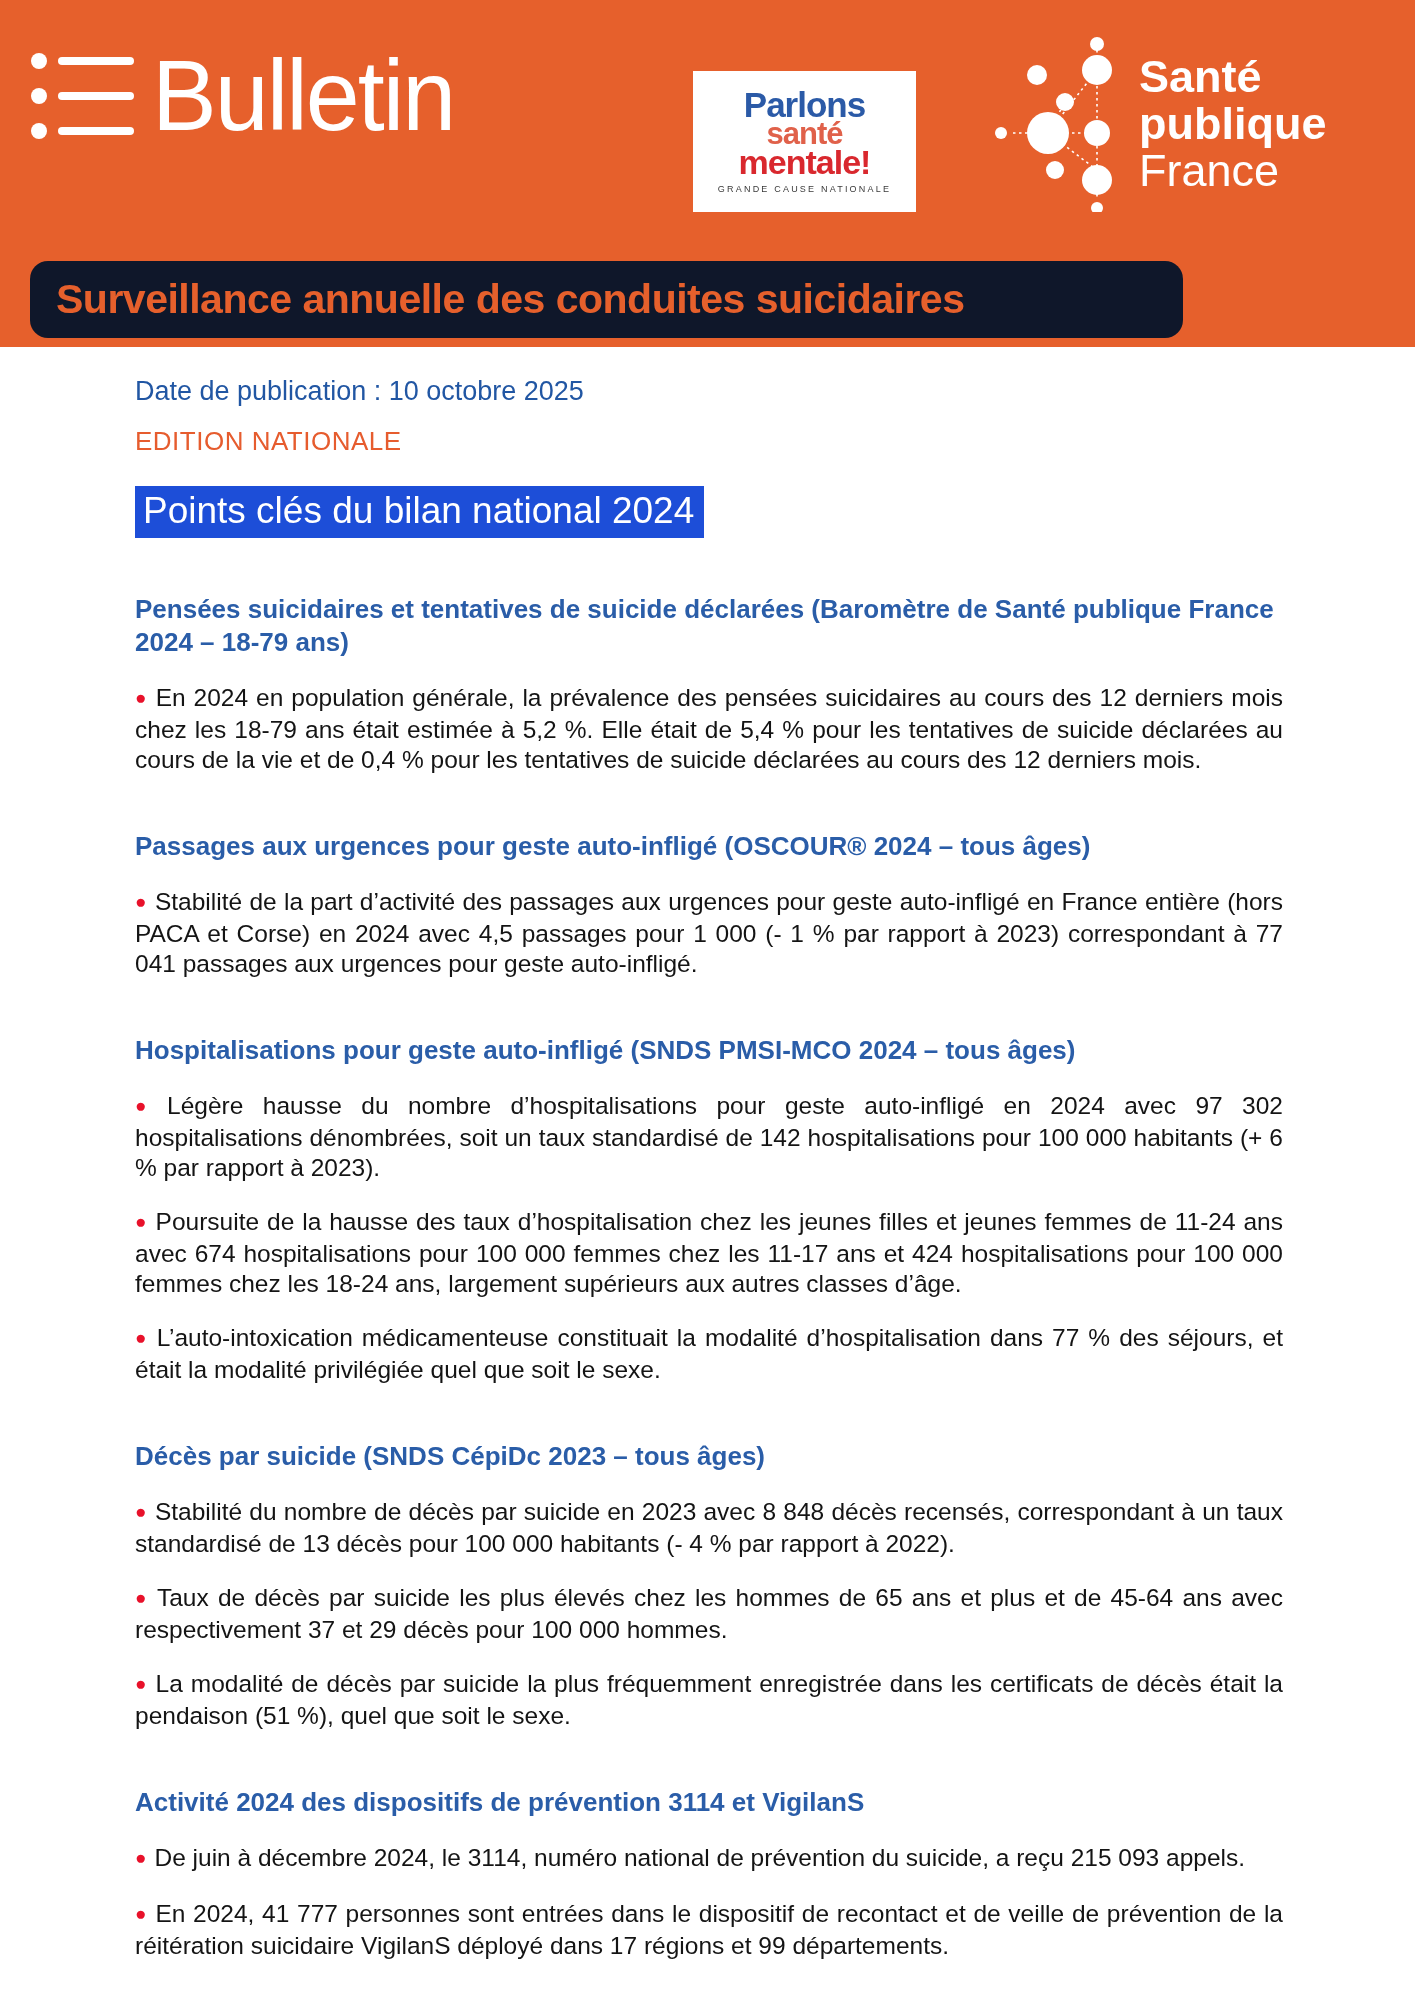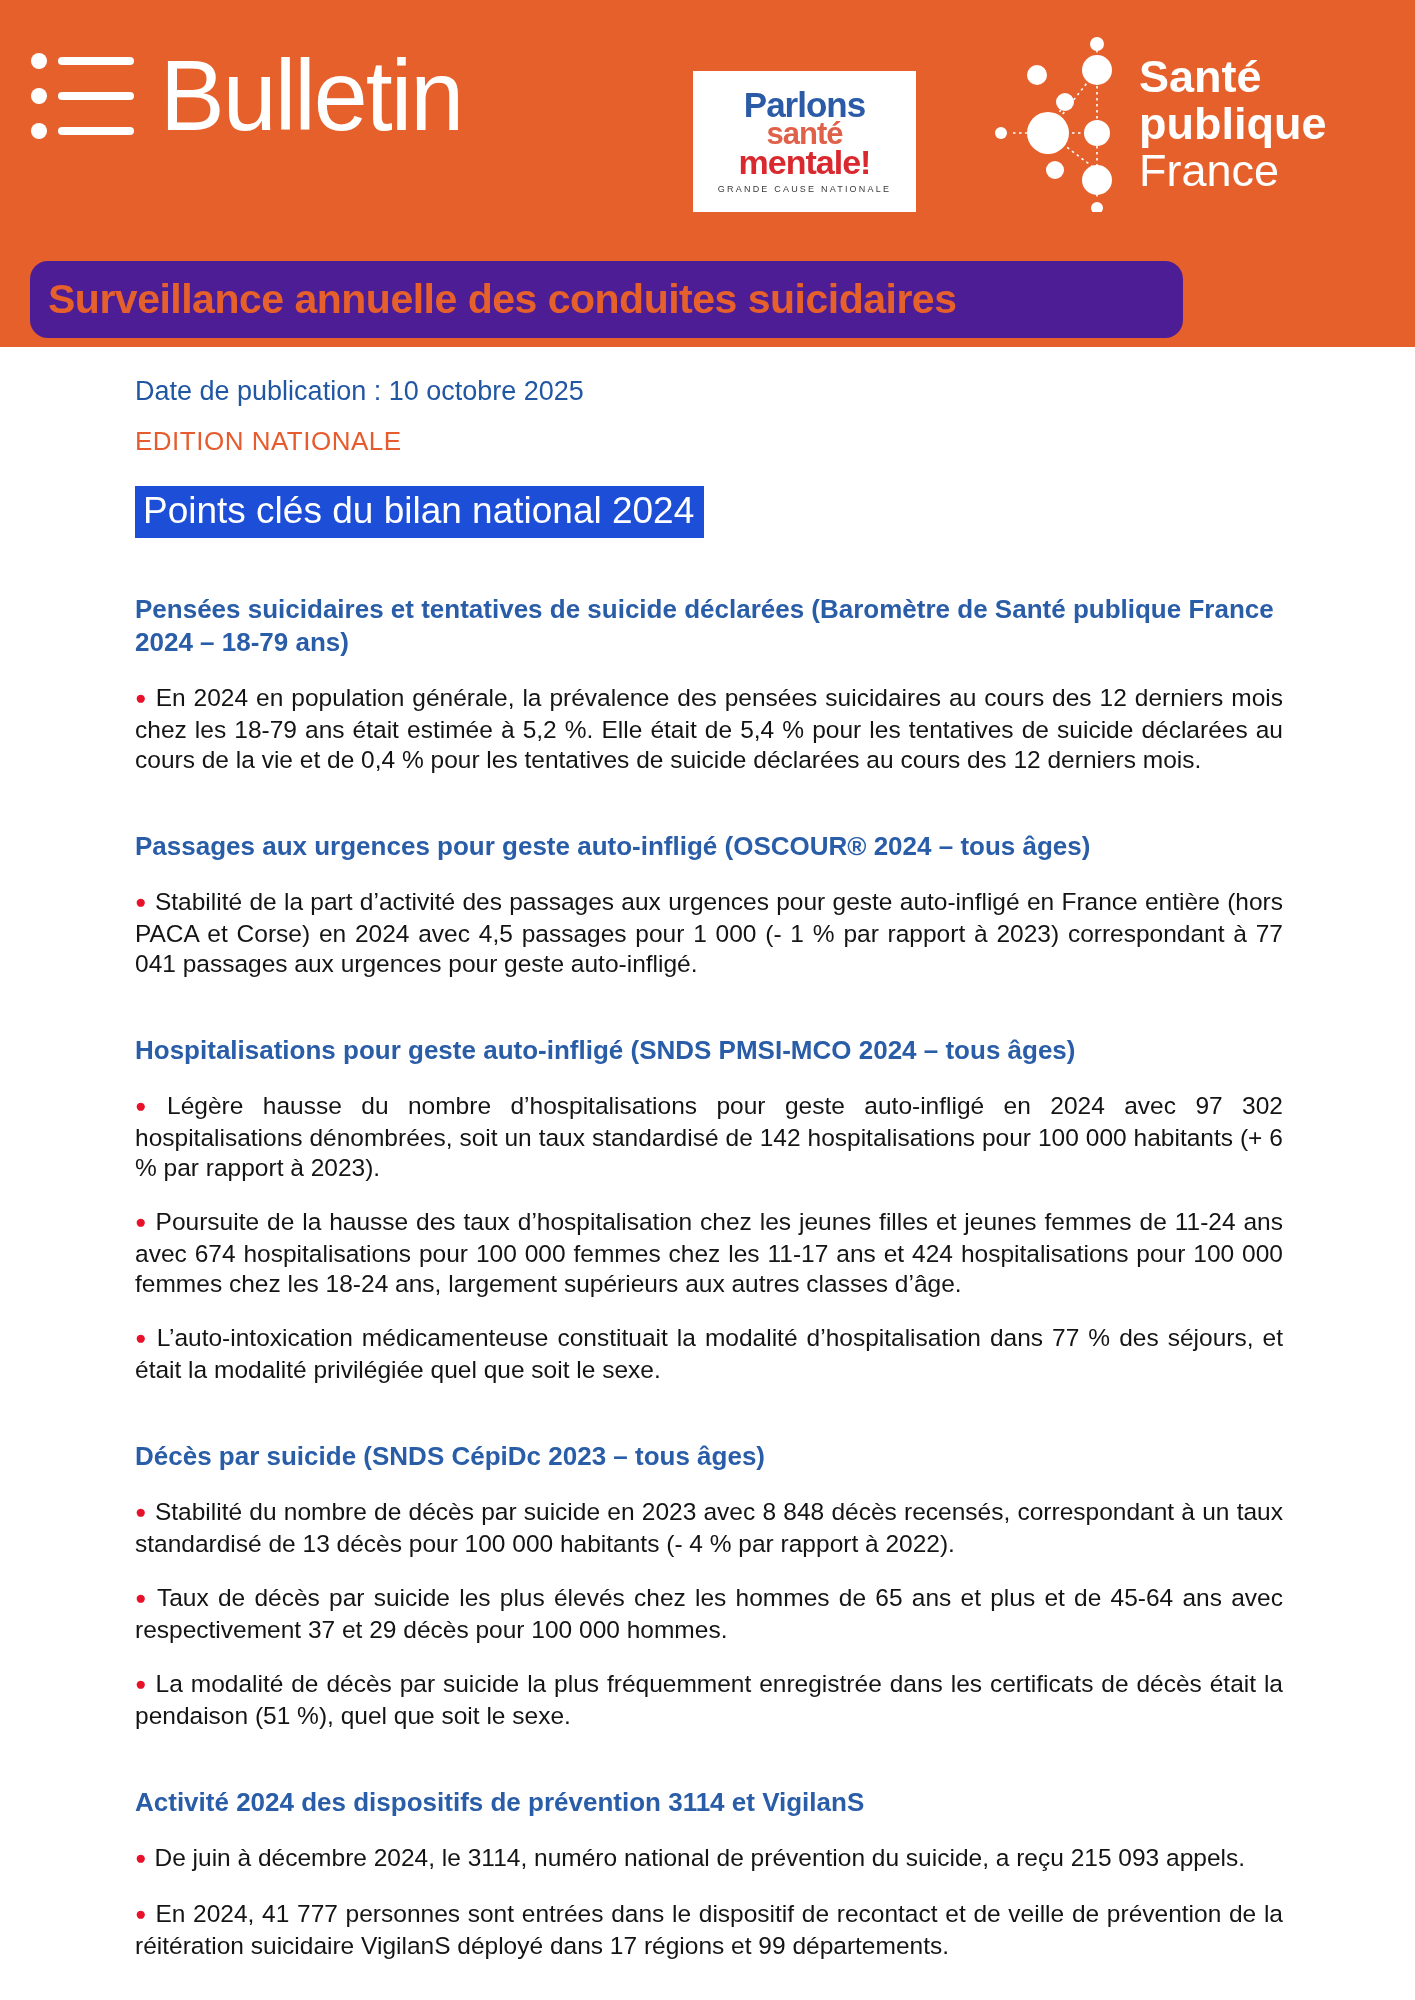--- a/index.html
+++ b/index.html
@@ -12,21 +12,21 @@
     overflow:hidden;
   }
   
   .header{
     position:relative;
     width:1415px;height:347px;
     background:#E6602C;
   }
   .bulletin-logo{
     position:absolute;left:26px;top:44px;
-    display:flex;align-items:center;gap:8px;
+    display:flex;align-items:center;
   }
   .bulletin-logo svg{display:block;}
   .bulletin-word{
     color:#ffffff;
     font-size:97px;
     font-weight:300;
     letter-spacing:-2px;
     line-height:104px;
     margin-left:10px;
     transform:scaleY(1.04);
@@ -47,24 +47,24 @@
   .spf-logo{
     position:absolute;left:993px;top:30px;
     display:flex;align-items:center;
   }
   .spf-text{color:#ffffff;font-size:45px;line-height:47px;margin-left:14px;}
   .spf-text .b{font-weight:bold;}
   .spf-text .light{font-weight:normal;}
   .banner{
     position:absolute;left:30px;top:261px;
     width:1153px;height:77px;
-    background:#4c1d95;
+    background:#0f172a;
     border-radius:18px;
     display:flex;align-items:center;
-    padding-left:18px;box-sizing:border-box;
+    padding-left:26px;box-sizing:border-box;
   }
   .banner-title{
     color:#E6602C;
     font-size:41px;
     font-weight:bold;
     letter-spacing:-0.5px;
   }
   
   .content{
     padding:29px 132px 0 135px;

